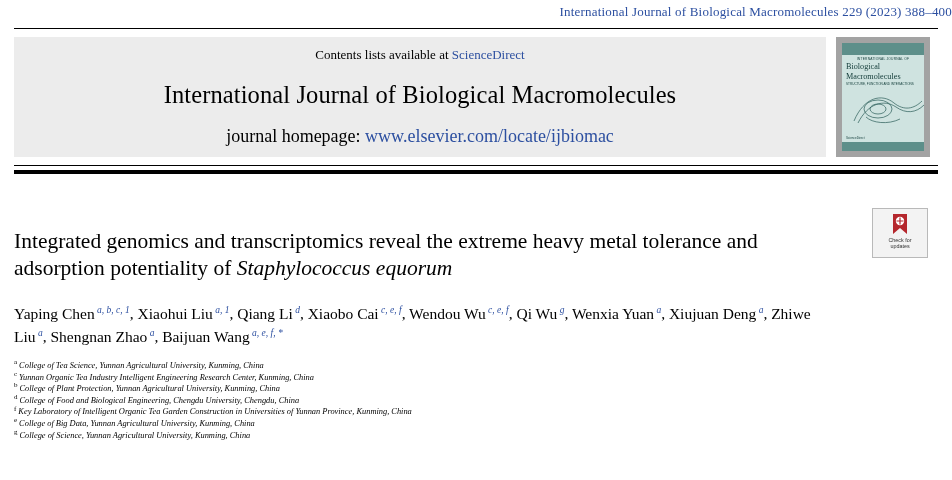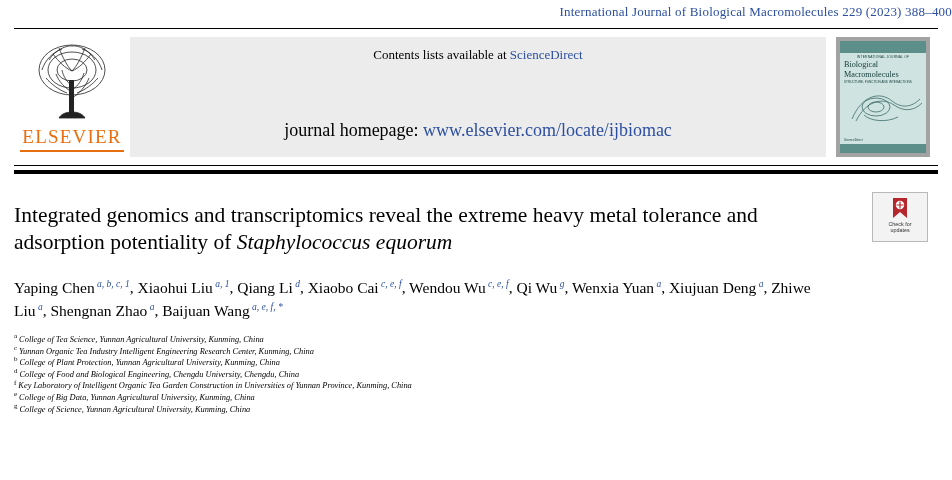--- a/index.html
+++ b/index.html
@@ -63,21 +63,21 @@
   }
 
   .journal-center {
     flex: 1 1 auto;
     background: #ececec;
     margin: 8px 0 8px 0;
     display: flex;
     flex-direction: column;
     justify-content: space-between;
     align-items: center;
-    padding: 10px 0 16px 0;
+    padding: 10px 0 10px 0;
     box-sizing: border-box;
   }
   .contents-line {
     font-size: 13px;
     font-family: "Liberation Serif", serif;
   }
   .contents-line a,
   .homepage-line a {
     color: #2c4fa0;
     text-decoration: none;
@@ -90,21 +90,21 @@
   }
   .homepage-line {
     font-size: 18px;
     font-family: "Liberation Serif", serif;
   }
 
   .cover-thumb {
     flex: 0 0 94px;
     width: 94px;
     margin: 8px 8px 8px 10px;
-    border: 4px solid #a3a3a3;
+    border: 6px solid #a3a3a3;
     background: #cfe3e0;
     position: relative;
     box-sizing: border-box;
     overflow: hidden;
   }
   .cover-topbar {
     height: 12px;
     background: #5d8f8a;
     width: 100%;
   }
@@ -155,22 +155,22 @@
   }
 
   .thick-rule {
     margin: 4px 14px 0 14px;
     height: 4px;
     background: #000;
   }
 
   
   .article {
-    margin: 0 14px;
-    padding-top: 28px;
+    margin: 16px 14px;
+    padding-top: 38px;
     position: relative;
   }
   .article-title {
     font-size: 21.5px;
     line-height: 27px;
     font-family: "Liberation Serif", serif;
     max-width: 790px;
     margin: 0;
     font-weight: 400;
   }
@@ -231,44 +231,26 @@
     margin-top: 2px;
   }
 </style>
 </head>
 <body>
 
 <div class="running-head">International Journal of Biological Macromolecules 229 (2023) 388–400</div>
 
 <div class="masthead">
 
-  <div class="elsevier-logo">
-    <svg class="tree-svg" width="86" height="84" viewBox="0 0 86 84">
-      <g stroke="#222" stroke-width="0.8" fill="none">
-        <ellipse cx="43" cy="30" rx="33" ry="25"></ellipse>
-        <path d="M43 78 L43 42 M43 52 C36 48 30 42 27 34 M43 58 C50 54 57 46 60 38 M43 46 C38 42 34 36 33 30 M43 50 C49 46 53 40 55 33"></path>
-        <path d="M20 20 C26 10 38 5 43 6 C50 5 60 10 66 20"></path>
-        <path d="M13 30 C16 20 24 12 33 9 M73 30 C70 20 62 12 53 9"></path>
-        <path d="M17 38 C22 44 30 50 38 53 M69 38 C64 44 56 50 48 53"></path>
-        <path d="M24 14 C30 22 36 28 43 31 C50 28 56 22 62 14"></path>
-        <path d="M30 8 C34 18 38 26 43 31 M56 8 C52 18 48 26 43 31"></path>
-        <ellipse cx="43" cy="30" rx="24" ry="18"></ellipse>
-        <ellipse cx="43" cy="30" rx="15" ry="11"></ellipse>
-      </g>
-      <path d="M30 78 C34 70 52 70 56 78 Z" fill="#222" stroke="#222" stroke-width="0.8"></path>
-      <rect x="40" y="40" width="5" height="38" fill="#222"></rect>
-    </svg>
-    <div class="elsevier-word">ELSEVIER</div>
-    <div class="elsevier-rule"></div>
-  </div>
 
   <div class="journal-center">
     <div class="contents-line">
       <span>Contents lists available at </span><a href="#">ScienceDirect</a>
     </div>
+    <div class="journal-title">International Journal of Biological Macromolecules</div>
     <div class="homepage-line">
       <span>journal homepage: </span><a href="#">www.elsevier.com/locate/ijbiomac</a>
     </div>
   </div>
 
   <div class="cover-thumb">
     <div class="cover-topbar"></div>
     <div class="cover-head">INTERNATIONAL JOURNAL OF</div>
     <div class="cover-title">Biological</div>
     <div class="cover-title">Macromolecules</div>

